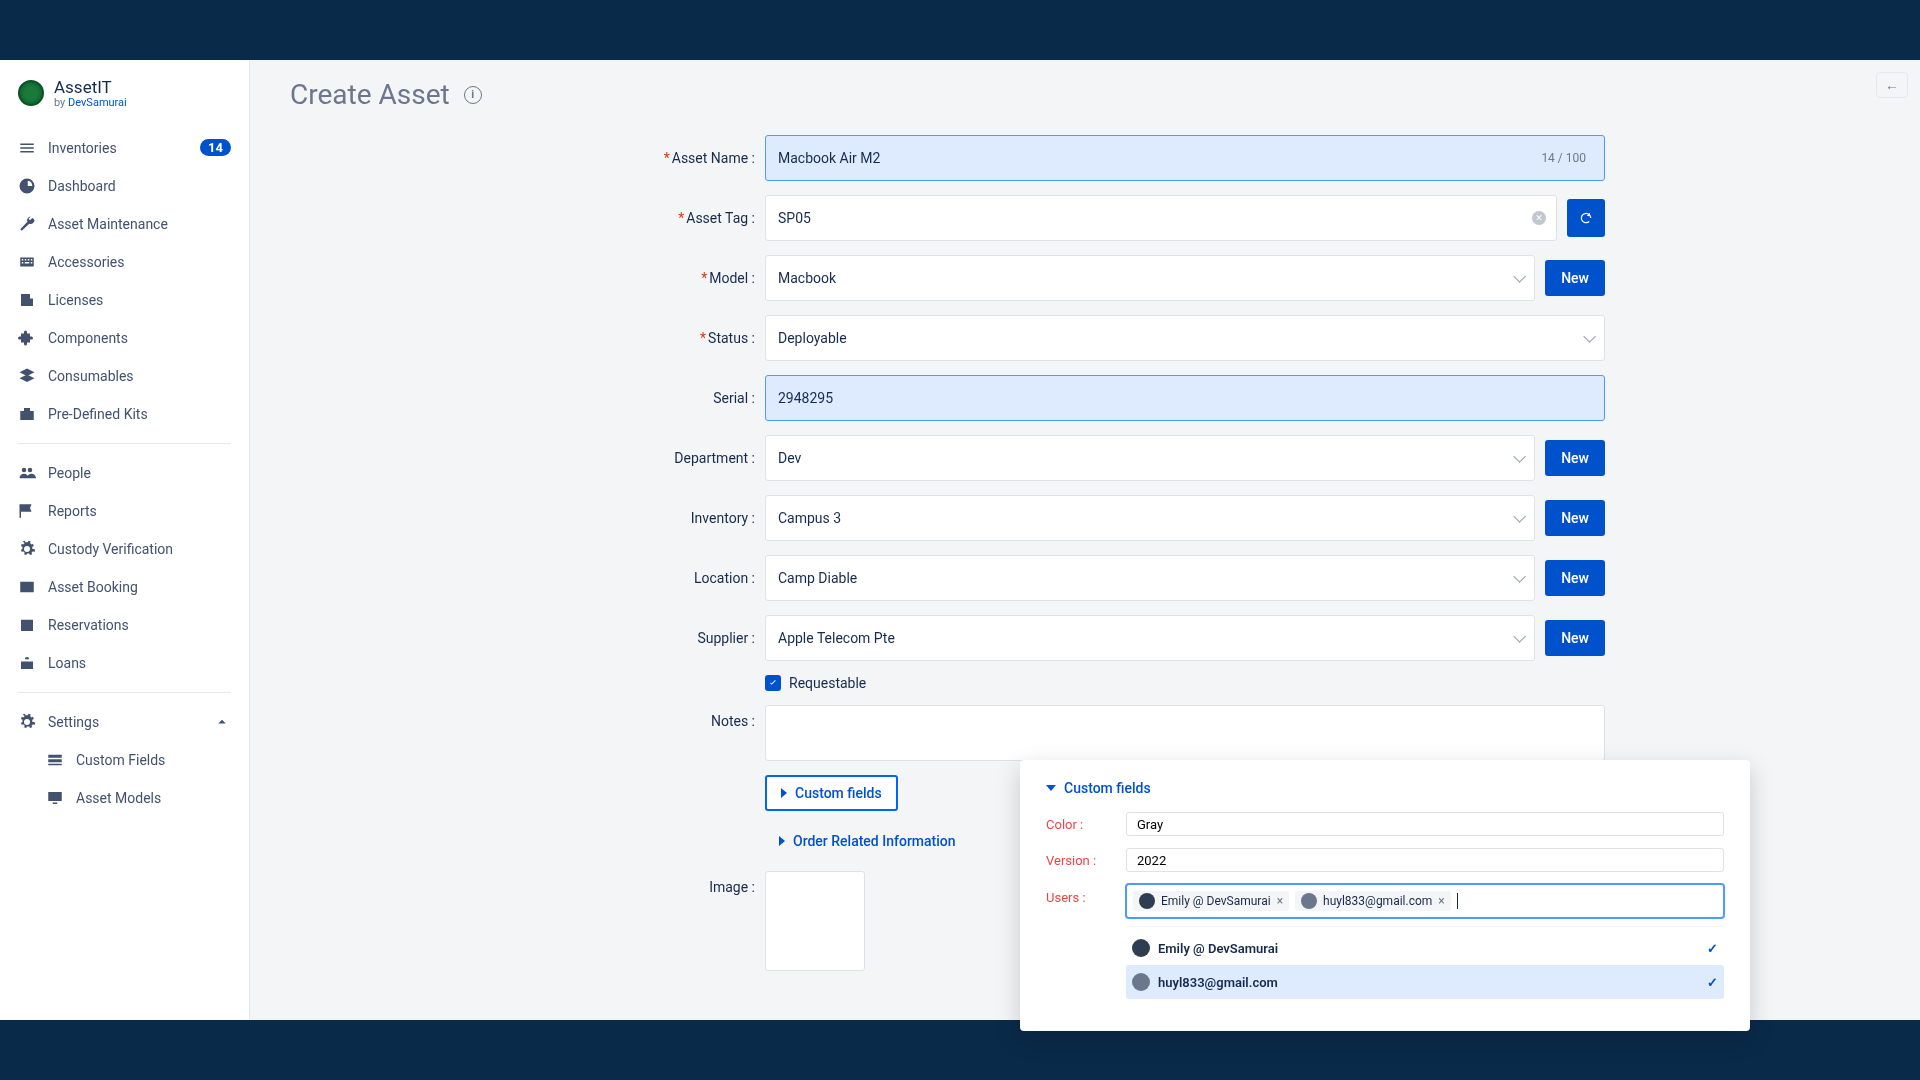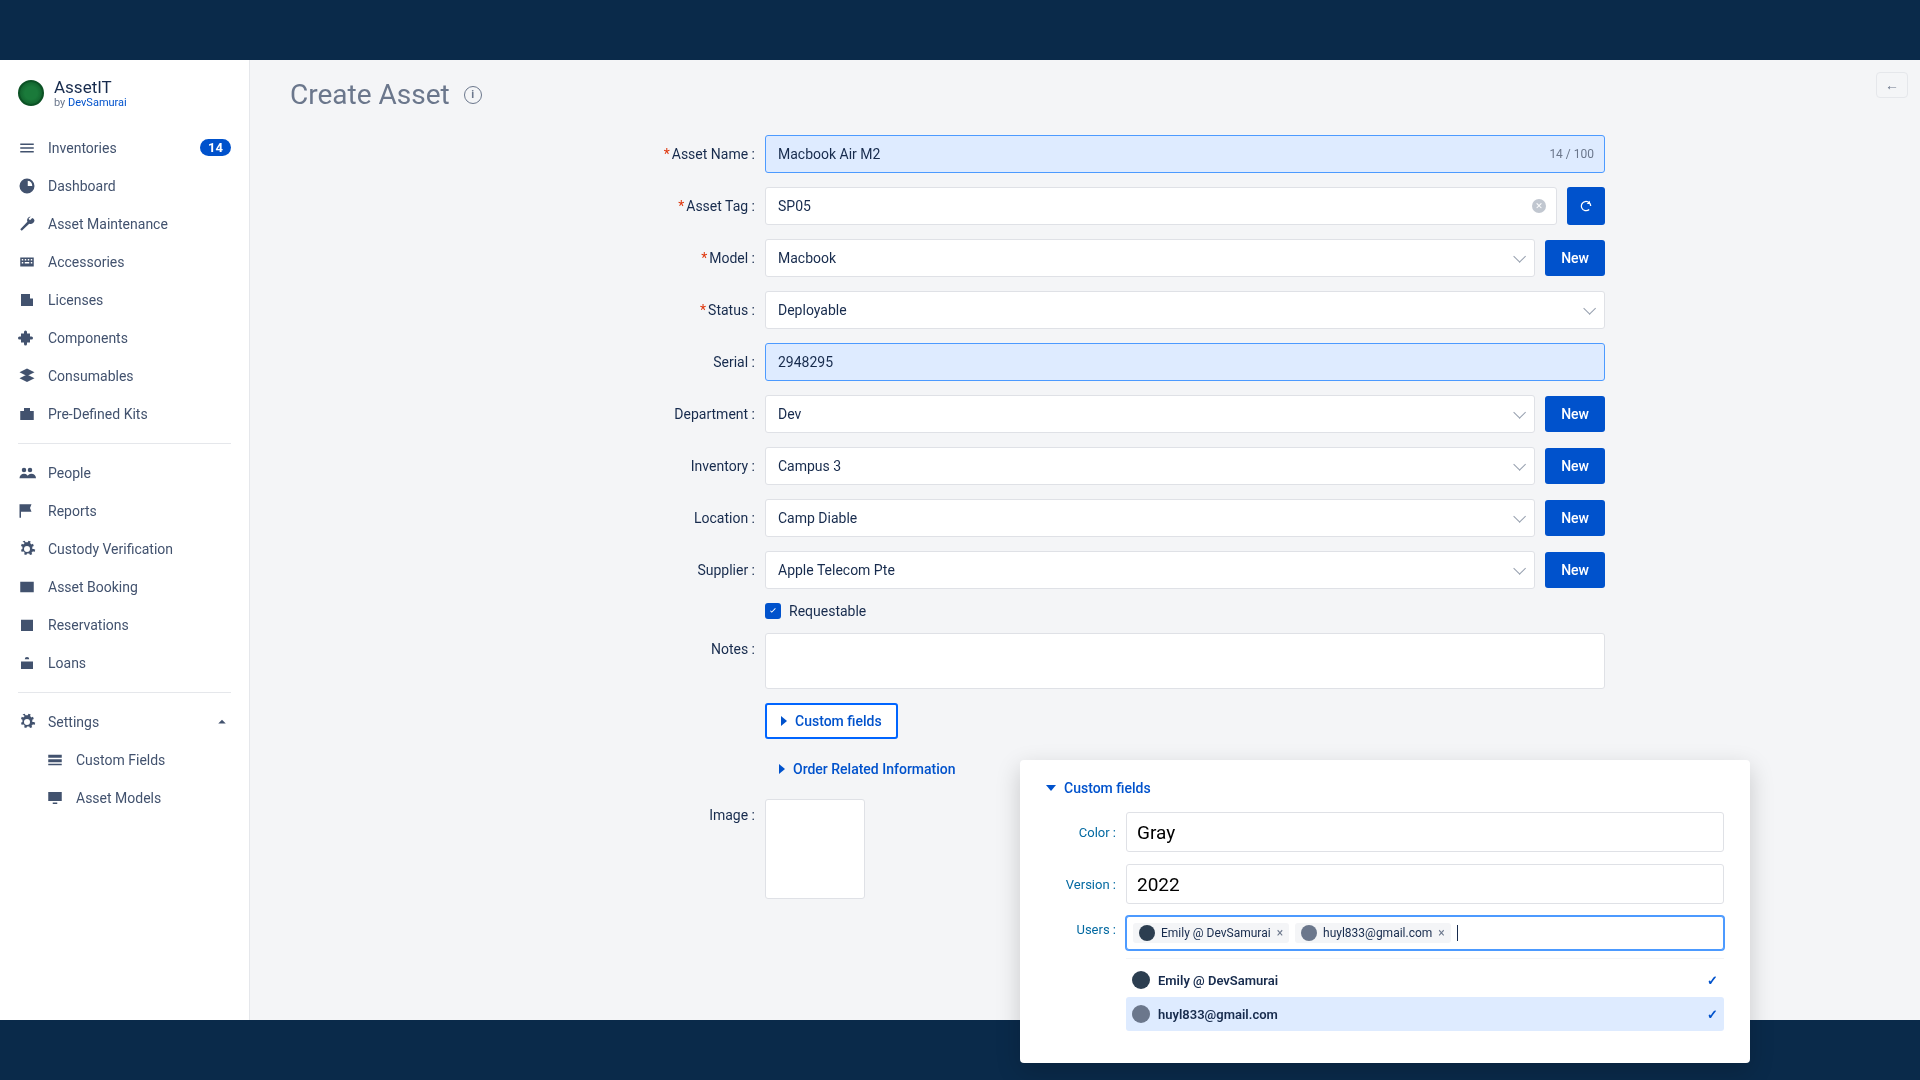--- a/index.html
+++ b/index.html
@@ -24,24 +24,24 @@
 .nav-sub{padding-left:46px}
 .main{flex:1;padding:18px 40px;overflow-y:auto;position:relative}
 .back-btn{position:absolute;right:12px;top:12px;background:#f4f5f7;border:1px solid #e5e7eb;border-radius:4px;padding:4px 8px;color:#6b778c;cursor:pointer;font-size:14px}
 .page-title{font-size:28px;font-weight:400;color:#6b778c;display:flex;align-items:center;gap:14px;margin-bottom:24px}
 .info-icon{width:18px;height:18px;border:1.5px solid #6b778c;border-radius:50%;display:flex;align-items:center;justify-content:center;font-size:11px;font-weight:700;color:#6b778c}
 .form{max-width:1040px;margin:0 auto}
 .form-row{display:flex;align-items:center;margin-bottom:14px}
 .form-label{width:200px;text-align:right;padding-right:10px;font-size:14px;color:#172b4d}
 .req{color:#de350b;margin-right:2px}
 .form-field{flex:1;display:flex;align-items:center;gap:10px}
-.input,.select{flex:1;height:38px;border:1px solid #dfe1e6;border-radius:3px;padding:0 12px;font-size:14px;color:#172b4d;background:#fff;display:flex;align-items:center;position:relative}
+.input,.select{flex:1;height:46px;border:1px solid #dfe1e6;border-radius:3px;padding:0 12px;font-size:14px;color:#172b4d;background:#fff;display:flex;align-items:center;position:relative}
 .input.highlight{background:#deebff;border-color:#4c9aff}
 .input input{border:none;background:transparent;width:100%;font-size:14px;color:#172b4d;outline:none}
-.input-suffix{position:absolute;right:10px;font-size:12px;color:#6b778c}
+.input-suffix{position:absolute;right:18px;font-size:12px;color:#6b778c}
 .select::after{content:"";position:absolute;right:12px;width:8px;height:8px;border-right:1.5px solid #97a0af;border-bottom:1.5px solid #97a0af;transform:rotate(45deg) translateY(-3px)}
 .clear-icon{position:absolute;right:10px;width:14px;height:14px;background:#c1c7d0;border-radius:50%;display:flex;align-items:center;justify-content:center;color:#fff;font-size:9px}
 .btn-new{background:#0052cc;color:#fff;border:none;border-radius:3px;height:36px;padding:0 16px;font-size:14px;font-weight:500;cursor:pointer}
 .btn-refresh{background:#0052cc;border:none;border-radius:3px;width:38px;height:38px;display:flex;align-items:center;justify-content:center;cursor:pointer}
 .btn-refresh svg{width:16px;height:16px;fill:#fff}
 .status-msg{display:flex;align-items:center;gap:6px;color:#00875a;font-size:14px;padding-left:200px;margin-top:-6px;margin-bottom:14px}
 .status-msg svg{width:14px;height:14px;fill:#00875a}
 .checkbox-row{padding-left:200px;display:flex;align-items:center;gap:8px;margin-bottom:14px}
 .checkbox{width:16px;height:16px;background:#0052cc;border-radius:3px;display:flex;align-items:center;justify-content:center}
 .checkbox svg{width:10px;height:10px;fill:#fff}
@@ -49,22 +49,22 @@
 .collapsible{padding-left:200px;margin:14px 0}
 .collapsible-header{display:inline-flex;align-items:center;gap:8px;color:#0052cc;font-size:14px;font-weight:500;cursor:pointer;padding:8px 14px;border-radius:3px}
 .collapsible-header.boxed{border:2px solid #0065ff;background:#fff}
 .caret{width:0;height:0;border-left:5px solid transparent;border-right:5px solid transparent;border-top:6px solid #0052cc}
 .caret.right{border-top:5px solid transparent;border-bottom:5px solid transparent;border-left:6px solid #0052cc;border-right:none}
 .image-box{width:100px;height:100px;border:1px solid #dfe1e6;border-radius:3px;background:#fff}
 
 .popup{position:absolute;left:1020px;top:700px;width:730px;background:#fff;border-radius:4px;box-shadow:0 8px 24px rgba(0,0,0,0.18);padding:20px 26px;z-index:10}
 .popup-header{display:flex;align-items:center;gap:8px;color:#0052cc;font-size:14px;font-weight:500;margin-bottom:16px}
 .popup-row{display:flex;align-items:center;margin-bottom:12px}
-.popup-label{width:80px;text-align:right;padding-right:10px;font-size:13px;color:#0369a1}
-.popup-input{flex:1;height:40px;border:1px solid #dfe1e6;border-radius:3px;padding:0 10px;font-size:19px;background:#fff;display:flex;align-items:center}
+.popup-label{width:80px;padding-right:10px;font-size:13px;color:#ef4444}
+.popup-input{flex:1;height:24px;border:1px solid #dfe1e6;border-radius:3px;padding:0 10px;font-size:13px;background:#fff;display:flex;align-items:center}
 .popup-multiselect{flex:1;min-height:34px;border:1px solid #4c9aff;border-radius:3px;padding:4px 6px;background:#fff;display:flex;align-items:center;gap:6px;flex-wrap:wrap;box-shadow:0 0 0 1px #4c9aff}
 .chip{display:inline-flex;align-items:center;gap:6px;background:#f4f5f7;border-radius:3px;padding:2px 6px;font-size:12px;color:#172b4d}
 .chip-avatar{width:16px;height:16px;border-radius:50%;background:#6b778c}
 .chip-avatar.dark{background:#2c3e50}
 .chip-close{color:#6b778c;font-size:12px;cursor:pointer}
 .cursor{width:1px;height:16px;background:#172b4d;animation:blink 1s infinite}
 @keyframes blink{50%{opacity:0}}
 .dropdown{border-top:1px solid #f4f5f7;margin-top:8px;padding-top:4px}
 .dropdown-item{display:flex;align-items:center;gap:8px;padding:8px 6px;font-size:13px;font-weight:600;color:#172b4d;cursor:pointer;border-radius:3px}
 .dropdown-item.selected{background:#deebff}

